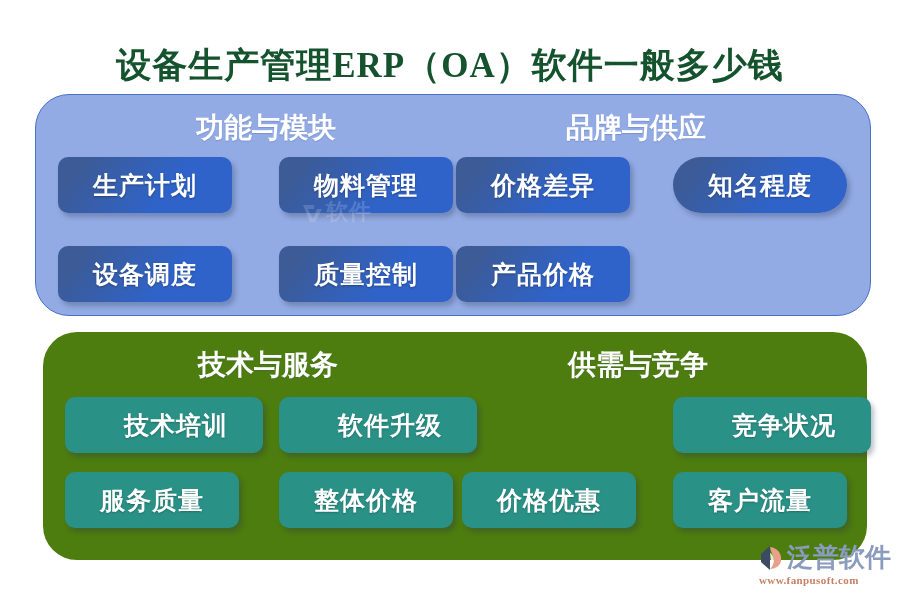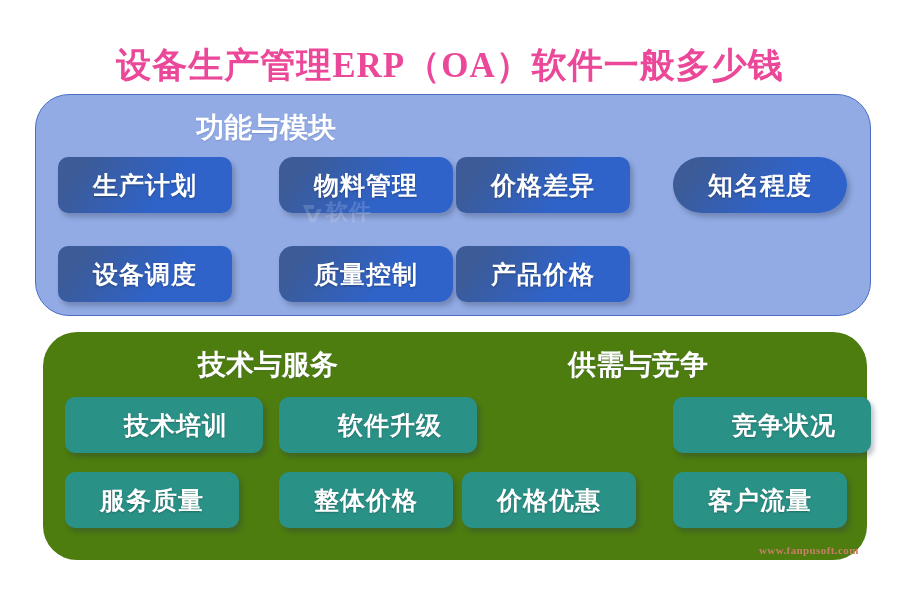--- a/index.html
+++ b/index.html
@@ -16,21 +16,21 @@
   }
 
   #page-title {
     position: absolute;
     left: 0;
     top: 40px;
     width: 900px;
     text-align: center;
     font-size: 35px;
     font-weight: bold;
-    color: #ec4899;
+    color: #14532d;
     letter-spacing: 1px;
     line-height: 52px;
     white-space: nowrap;
   }
 
   
   .panel {
     position: absolute;
     box-sizing: border-box;
   }
@@ -89,21 +89,21 @@
   }
   .chip-green {
     background: #2a9187;
     text-shadow: 0 1px 2px rgba(0,0,0,0.25);
   }
 
   
   .panel-top .c-r1 { top: 62px; }
   .panel-top .c-r2 { top: 151px; }
   .panel-top .c-c1 { left: 22px;  }
-  .panel-top .c-c2 { left: 243px; border-radius: 14px; }
+  .panel-top .c-c2 { left: 243px; }
   .panel-top .c-c3 { left: 420px; }
   .panel-top .c-c4 { left: 637px; border-radius: 28px; }
 
   
   .panel-bottom .c-r1 { top: 65px; padding-left: 24px; }
   .panel-bottom .c-r2 { top: 140px; }
   .panel-bottom .c-c1 { left: 22px;  }
   .panel-bottom .c-c2 { left: 236px; }
   .panel-bottom .c-c3 { left: 419px; }
   .panel-bottom .c-c4 { left: 630px; }
@@ -167,20 +167,21 @@
 </style>
 </head>
 <body>
 
 <div id="page-title">设备生产管理ERP（OA）软件一般多少钱</div>
 
 <div class="panel panel-top">
 
   <div class="group-title left">功能与模块</div>
 
+  <div class="group-title right">品牌与供应</div>
 
   <div class="chip chip-blue c-r1 c-c1">生产计划</div>
   <div class="chip chip-blue c-r1 c-c2">物料管理</div>
   <div class="chip chip-blue c-r2 c-c1">设备调度</div>
   <div class="chip chip-blue c-r2 c-c2">质量控制</div>
 
   <div class="chip chip-blue c-r1 c-c3">价格差异</div>
   <div class="chip chip-blue c-r1 c-c4">知名程度</div>
   <div class="chip chip-blue c-r2 c-c3">产品价格</div>
 </div>
@@ -202,14 +203,22 @@
   <div class="chip chip-green c-r1 c-c2">软件升级</div>
   <div class="chip chip-green c-r2 c-c1">服务质量</div>
   <div class="chip chip-green c-r2 c-c2">整体价格</div>
 
   <div class="chip chip-green c-r1 c-c4">竞争状况</div>
   <div class="chip chip-green c-r2 c-c3">价格优惠</div>
   <div class="chip chip-green c-r2 c-c4">客户流量</div>
 </div>
 
 <div id="logo">
+  <div class="logo-row">
+    <svg class="logo-mark" viewBox="0 0 28 28">
+      <path d="M13 2 L13 26 L4 18 L4 10 Z" fill="#3c4a63"></path>
+      <path d="M13 3 C21 4 25 10 24 17 C23 22 18 25 13 25 C17 21 18 15 15 10 C14.2 7.4 13.4 5 13 3 Z" fill="#e8a08a"></path>
+      <path d="M13 9 C17 11 18 17 15 22 C14 17 13.5 13 13 9 Z" fill="#ffffff" opacity="0.85"></path>
+    </svg>
+    <span class="logo-word">泛普软件</span>
+  </div>
   <div class="logo-url">www.fanpusoft.com</div>
 </div>
 
 </body></html>

